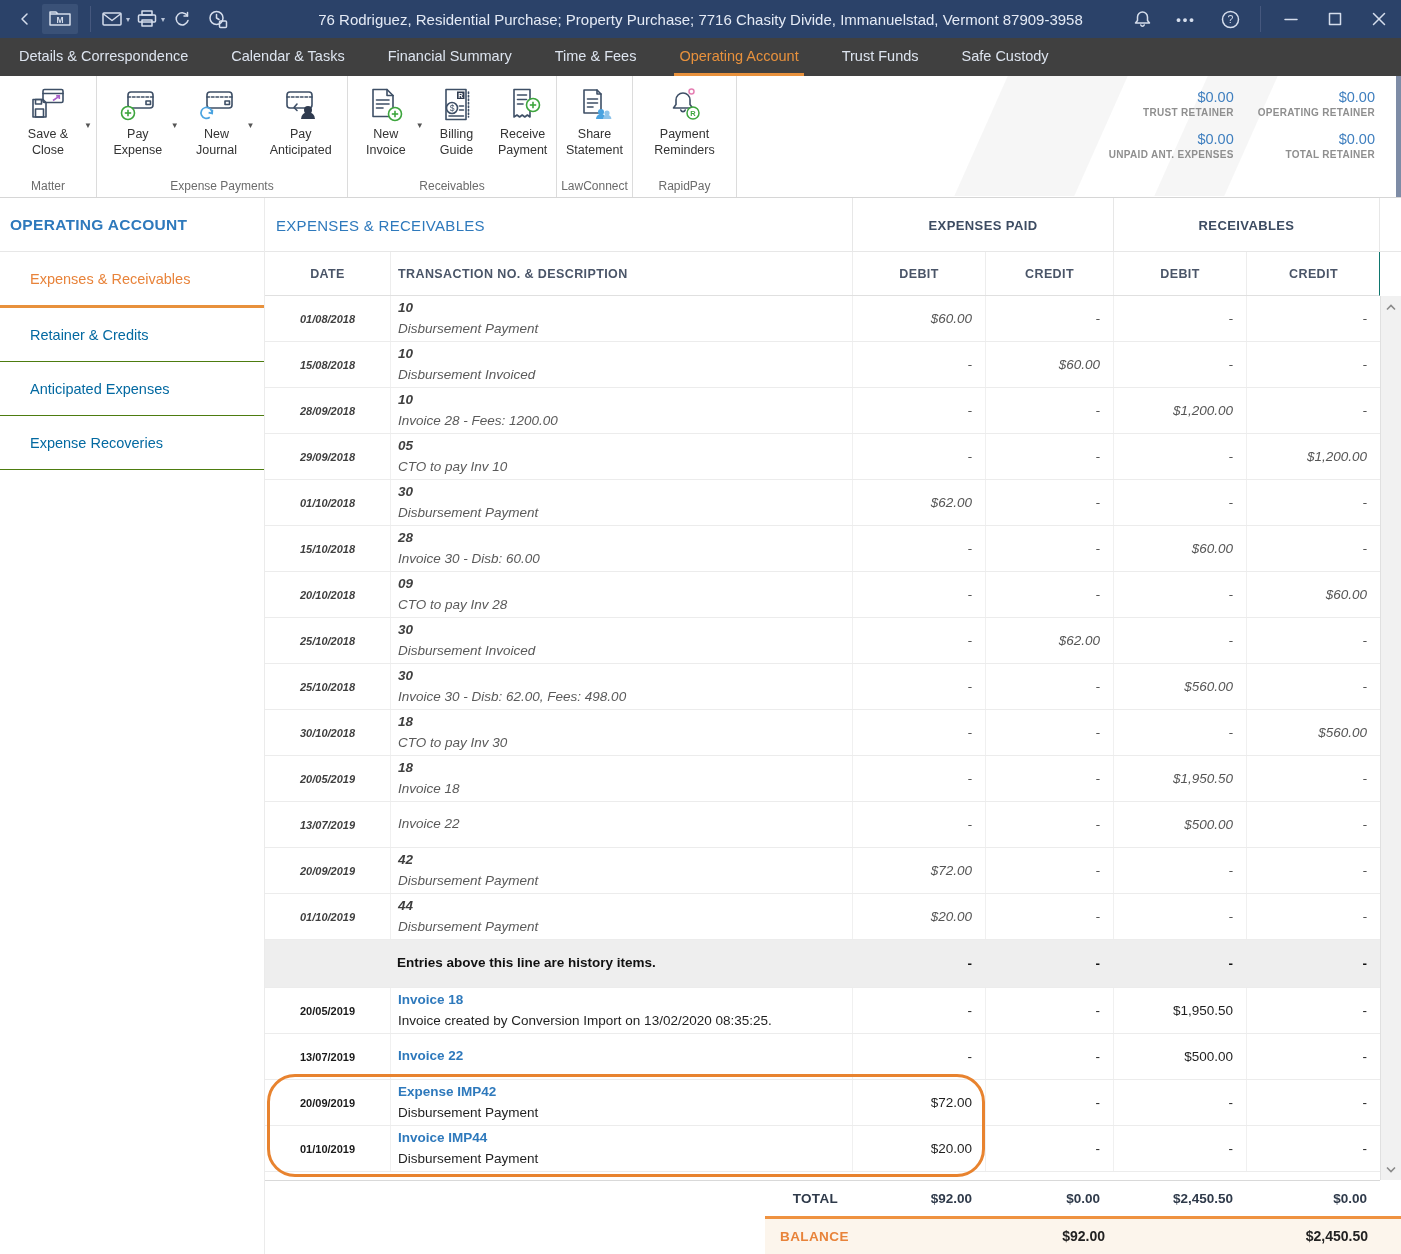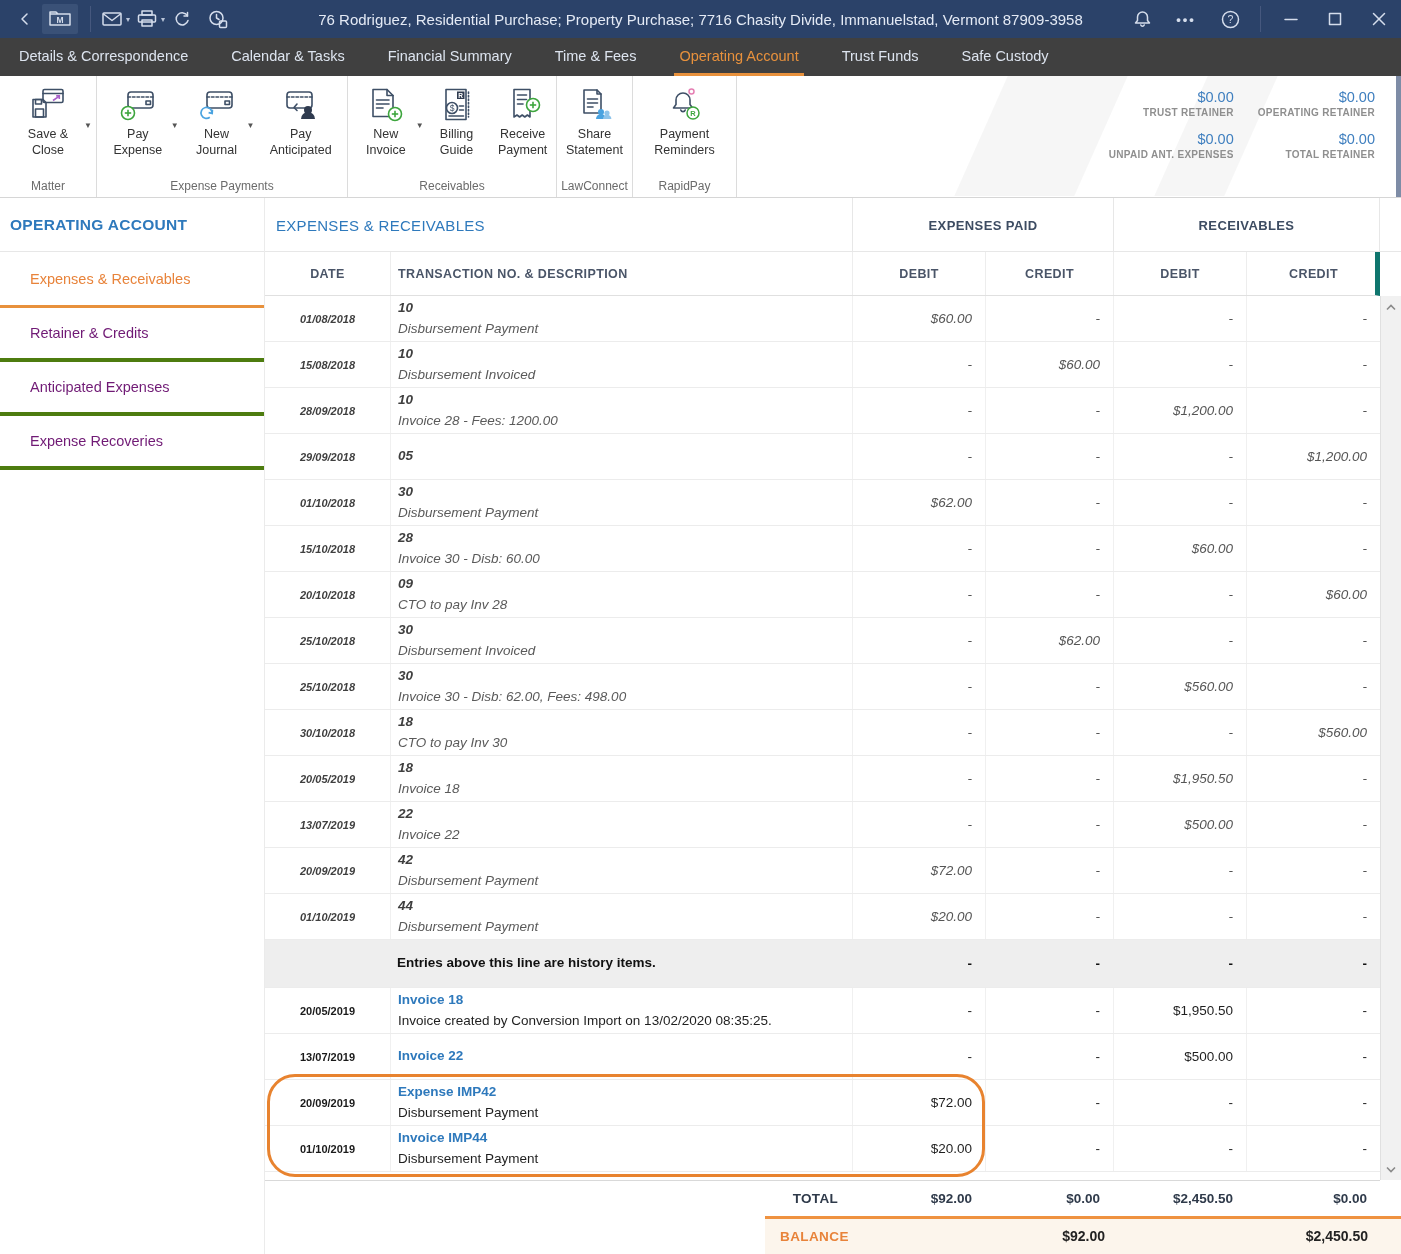--- a/index.html
+++ b/index.html
@@ -56,37 +56,37 @@
   .ribbon-scroll-sliver { position:absolute; right:0; top:0; width:5px; height:121px;
                           background:#7E8CA6; }
 
   
   .sidebar { position:absolute; top:198px; left:0; width:265px; bottom:0; background:#fff;
              border-right:1px solid #EBEBEB; }
   .sb-title { height:54px; display:flex; align-items:center; padding-left:10px;
               color:#2E79BC; font-size:15.5px; font-weight:600; letter-spacing:.3px;
               border-bottom:1px solid #E7E7E7; }
   .sb-item { height:54px; display:flex; align-items:center; padding-left:30px; font-size:14.5px;
-             color:#701a75; border-bottom:4px solid #4d7c0f; cursor:pointer; }
+             color:#0369a1; border-bottom:1px solid #4d7c0f; cursor:pointer; }
   .sb-item.active { height:56px; color:#E8833A; border-bottom:3px solid #E8913C; }
 
   
   .main { position:absolute; top:198px; left:265px; right:0; bottom:0; background:#fff; }
 
   .thead-groups { position:relative; height:54px; border-bottom:1px solid #E7E7E7; }
   .th-section-title { position:absolute; left:11px; top:0; height:54px; display:flex;
                       align-items:center; color:#2E79BC; font-size:15px; letter-spacing:.3px; }
   .th-group { position:absolute; top:0; height:54px; display:flex; align-items:center;
               justify-content:center; font-size:13px; font-weight:bold; color:#3D4C62;
               letter-spacing:.4px; }
   .th-group.g1 { left:587px; width:261px; border-left:1px solid #E7E7E7; }
   .th-group.g2 { left:848px; width:267px; border-left:1px solid #E7E7E7; border-right:1px solid #E7E7E7; }
 
   .grid-cols { display:grid; grid-template-columns:125px 462px 133px 128px 133px 134px; width:1115px; }
-  .thead-cols { height:44px; border-bottom:1px solid #E0E0E0; border-right:5px solid #0f766e; }
+  .thead-cols { height:44px; border-bottom:1px solid #E0E0E0; border-right:1px solid #0f766e; }
   .thead-cols .hc { display:flex; align-items:center; justify-content:center; font-size:12.5px;
                     font-weight:bold; color:#4A5568; letter-spacing:.4px; border-left:1px solid #EDEDED; }
   .thead-cols .hc:first-child { border-left:none; }
   .thead-cols .hc.left { justify-content:flex-start; padding-left:7px; }
 
   .tbody { position:absolute; top:98px; left:0; width:1115px; height:884px; overflow:hidden; }
   .row { height:46px; border-bottom:1px solid #ECECEC; }
   .row .c { border-left:1px solid #F0F0F0; min-width:0; }
   .row .c:first-child { border-left:none; }
   .cell-date { display:flex; align-items:center; justify-content:center; font-size:11px; }
@@ -443,20 +443,21 @@
           </div>
           <div class="c cell-amt">-</div>
           <div class="c cell-amt">-</div>
           <div class="c cell-amt">$1,200.00</div>
           <div class="c cell-amt">-</div>
         </div>
         <div class="grid-cols row history">
           <div class="c cell-date">29/09/2018</div>
           <div class="c cell-desc">
             <span class="ref">05</span>
+            <span class="desc2">CTO to pay Inv 10</span>
           </div>
           <div class="c cell-amt">-</div>
           <div class="c cell-amt">-</div>
           <div class="c cell-amt">-</div>
           <div class="c cell-amt">$1,200.00</div>
         </div>
         <div class="grid-cols row history">
           <div class="c cell-date">01/10/2018</div>
           <div class="c cell-desc">
             <span class="ref">30</span>
@@ -529,21 +530,20 @@
             <span class="desc2">Invoice 18</span>
           </div>
           <div class="c cell-amt">-</div>
           <div class="c cell-amt">-</div>
           <div class="c cell-amt">$1,950.50</div>
           <div class="c cell-amt">-</div>
         </div>
         <div class="grid-cols row history">
           <div class="c cell-date">13/07/2019</div>
           <div class="c cell-desc">
-            <span class="ref">22</span>
             <span class="desc2">Invoice 22</span>
           </div>
           <div class="c cell-amt">-</div>
           <div class="c cell-amt">-</div>
           <div class="c cell-amt">$500.00</div>
           <div class="c cell-amt">-</div>
         </div>
         <div class="grid-cols row history">
           <div class="c cell-date">20/09/2019</div>
           <div class="c cell-desc">

